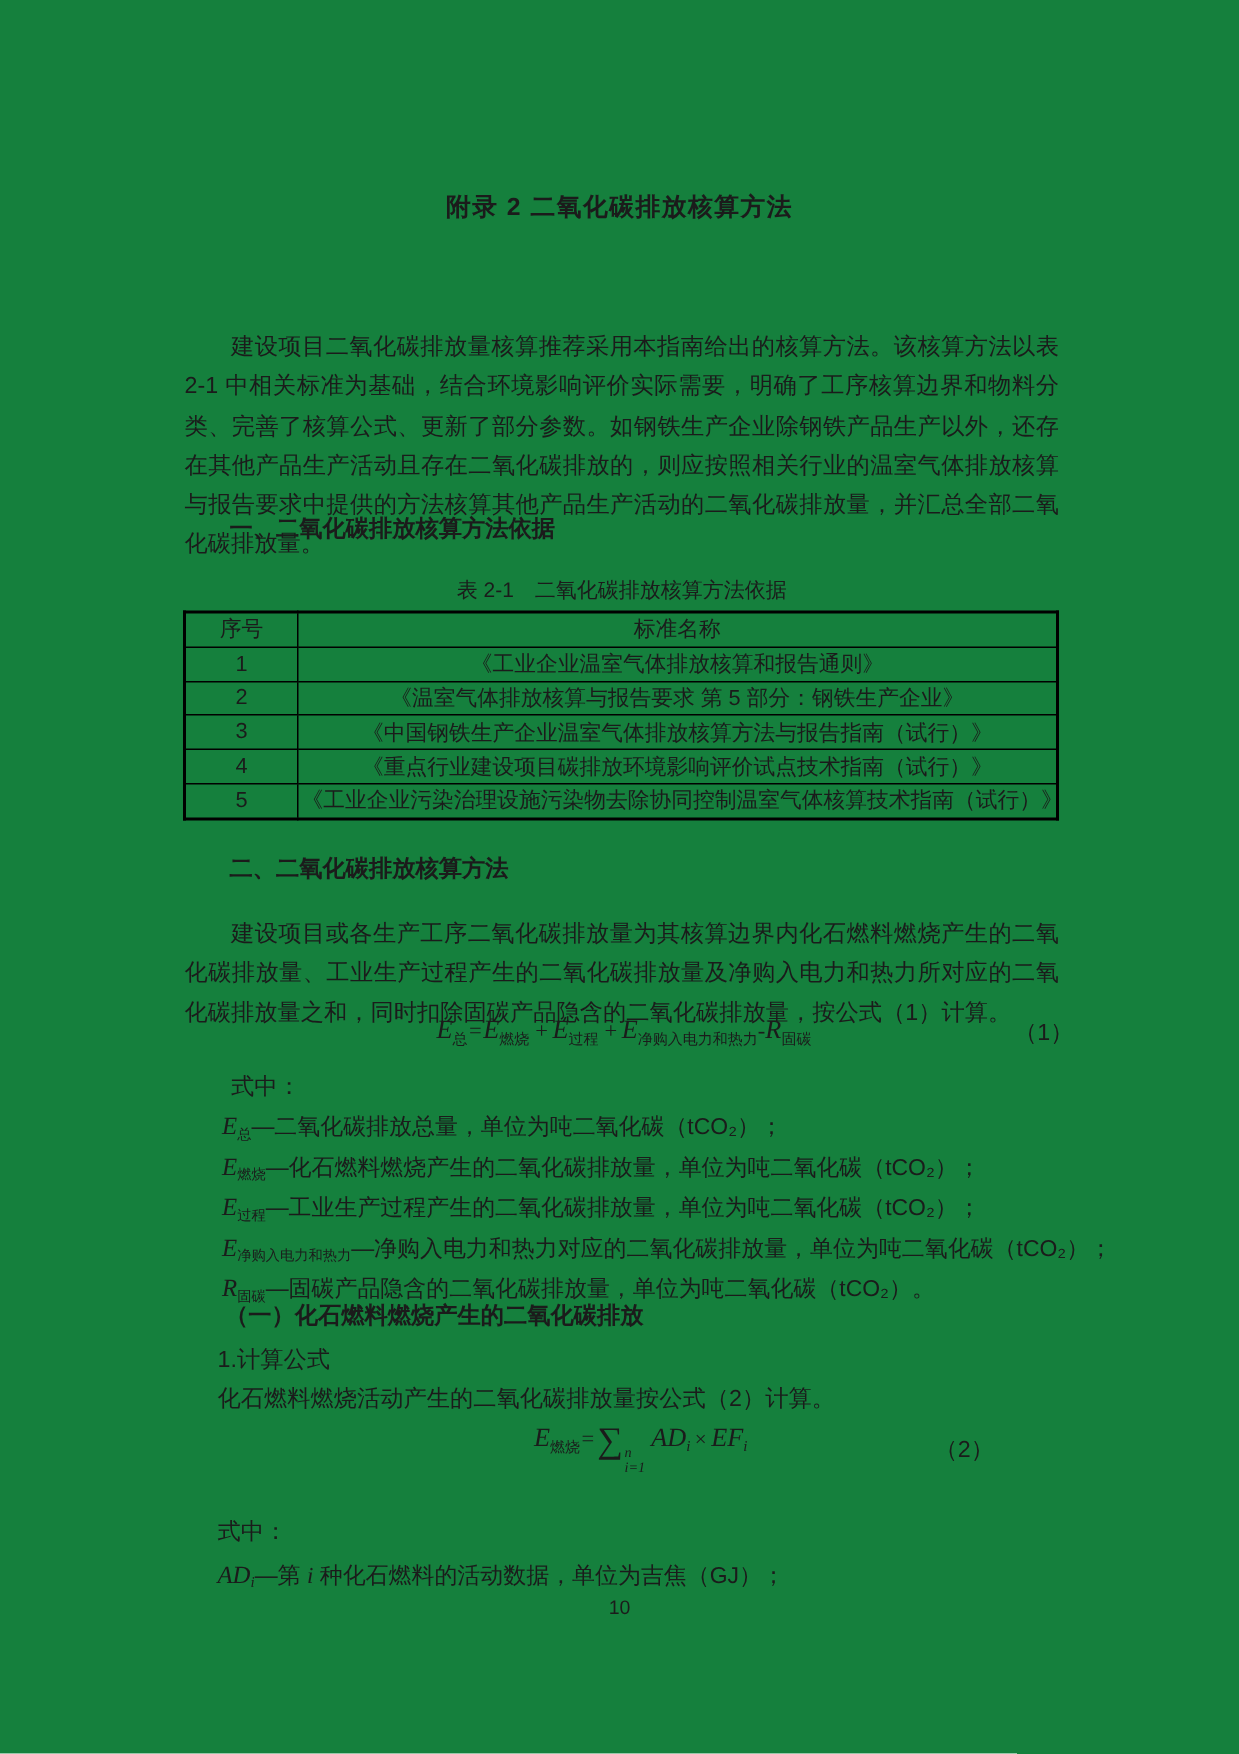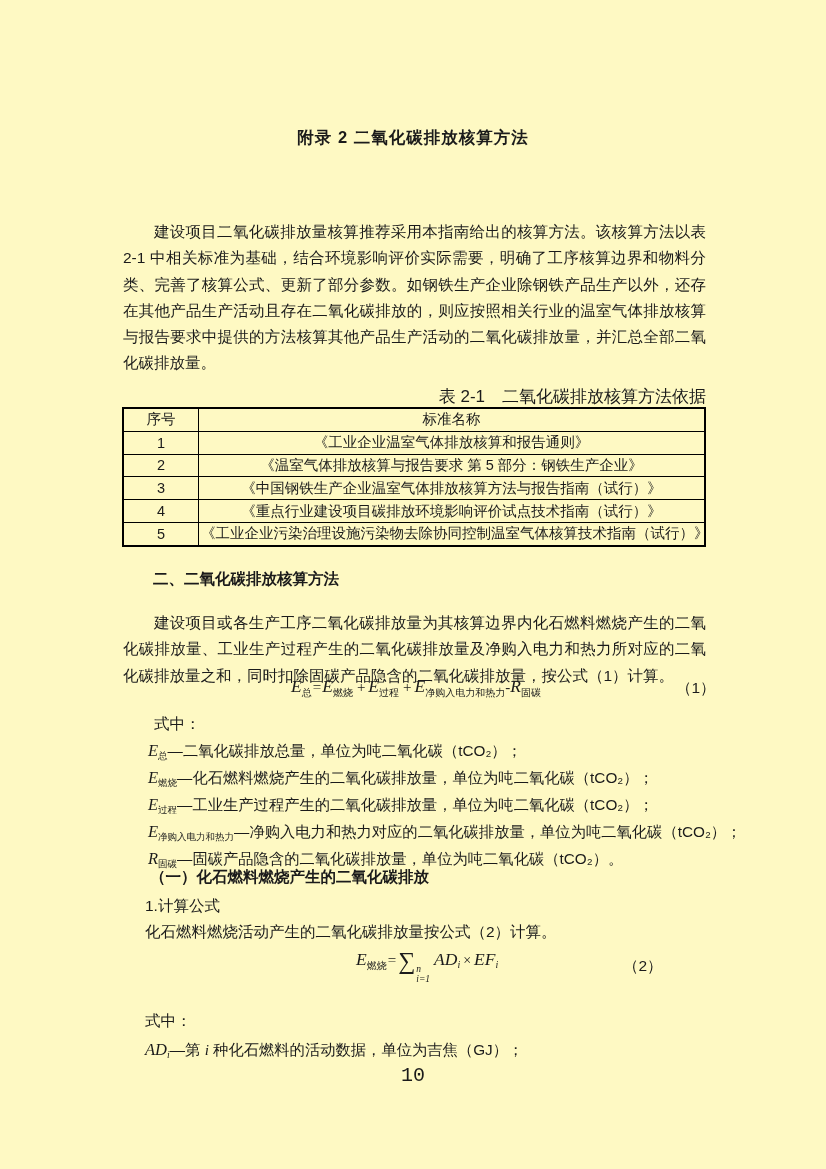--- a/index.html
+++ b/index.html
@@ -1,36 +1,36 @@
 <!DOCTYPE html>
 <html><head>
 <meta charset="utf-8">
 <style>
   html,body { margin:0; padding:0; background:#ffffff; }
   .page {
-    position:relative; width:826px; height:1169px; background:#fef9c3;
+    position:relative; width:826px; height:1169px; background:#15803d;
     font-family:"Liberation Sans", sans-serif; color:#1b1b1b; overflow:hidden;
   }
   .abs { position:absolute; }
   .centered { left:0; width:826px; text-align:center; }
   .content { left:123px; width:583px; }
 
   .doc-title    { top:127px; font-size:16.5px; font-weight:bold; letter-spacing:1px; }
   .doc-subtitle { top:175px; font-size:16px;  font-weight:bold; letter-spacing:1px; }
 
   .body-par { font-size:15.5px; line-height:26.3px; text-align:justify; text-indent:31px;margin-top:16px; }
   .intro-par { top:203px; }
   .sec2-par  { top:594px; }
 
   .sec-heading { font-weight:bold; font-size:15.5px; }
   .h-sec1 { top:342px; padding-left:30px; }
   .h-sec2 { top:569px; padding-left:30px; }
   .h-sec21 { top:867px; padding-left:27px; }
 
-  .table-caption { top:385px; left:123px; width:583px; text-align:right; font-size:17px; }
+  .table-caption { top:385px; left:123px; width:583px; text-align:center; font-size:14px; }
 
   .std-table { top:407px; left:122px; width:584px; border-collapse:collapse; table-layout:fixed; }
   .std-table td, .std-table th {
     border:1px solid #000; height:21.8px; padding:0 2px;
     font-size:14.5px; font-weight:normal; text-align:center; vertical-align:middle;
     overflow:hidden; white-space:nowrap;
   }
   .std-table { border:2px solid #000; }
   .col-idx { width:70px;margin-left:28px; }
 
@@ -64,31 +64,32 @@
   .def-line { height:26.9px; line-height:26.9px; font-size:15.3px; white-space:nowrap; }
   .def-sym { font-style:italic; font-size:16.5px; font-family:"Liberation Serif", serif; }
   .def-sub { font-size:9.5px; vertical-align:-3px; }
   .def-isub { font-size:10px; font-style:italic; font-family:"Liberation Serif", serif; vertical-align:-3px; }
   .ivar { font-style:italic; font-family:"Liberation Serif", serif; }
 
   .step-label { top:896px; padding-left:22px; font-size:15.5px; }
   .plain-par  { top:922px; padding-left:22px; font-size:15.5px; }
   .def-single { top:1037px; padding-left:22px; }
 
-  .page-num { top:1064px; font-size:20px; font-family:Liberation Mono, monospace; }
+  .page-num { top:1064px; font-size:13px; font-family:Liberation Sans, sans-serif; }
 </style>
 </head>
 <body>
 
 <div class="page">
 
   <div class="abs centered doc-title">附录 2 二氧化碳排放核算方法</div>
 
   <p class="abs content body-par intro-par">建设项目二氧化碳排放量核算推荐采用本指南给出的核算方法。该核算方法以表 2-1 中相关标准为基础，结合环境影响评价实际需要，明确了工序核算边界和物料分类、完善了核算公式、更新了部分参数。如钢铁生产企业除钢铁产品生产以外，还存在其他产品生产活动且存在二氧化碳排放的，则应按照相关行业的温室气体排放核算与报告要求中提供的方法核算其他产品生产活动的二氧化碳排放量，并汇总全部二氧化碳排放量。</p>
 
+  <div class="abs content sec-heading h-sec1">一、二氧化碳排放核算方法依据</div>
 
   <div class="abs table-caption">表 2-1　二氧化碳排放核算方法依据</div>
 
   <table class="abs std-table">
     <tbody>
         <tr>
       <th class="col-idx">序号</th>
       <th>标准名称</th>
     </tr>
     <tr>

